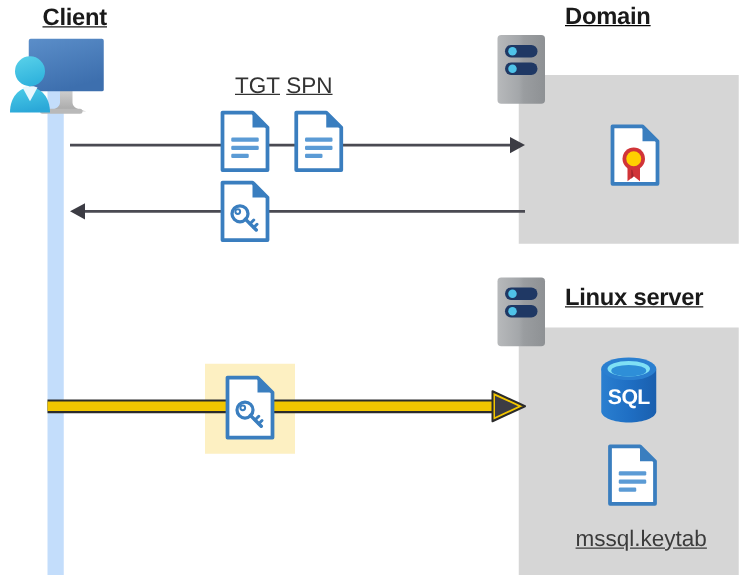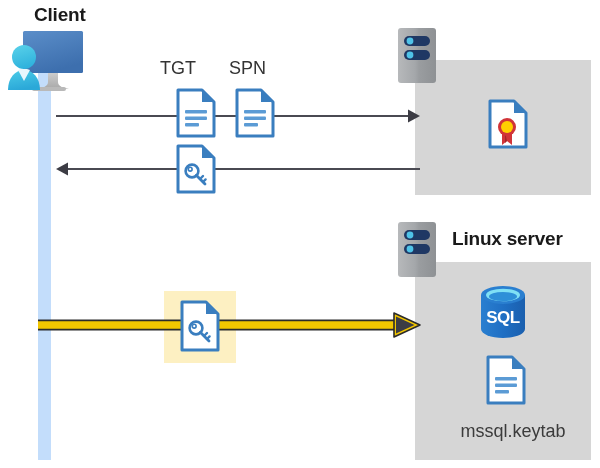--- a/index.html
+++ b/index.html
@@ -5,21 +5,21 @@
   html,body{margin:0;padding:0;}
   body{
     width:600px;height:468px;
     background:#ffffff;
     font-family:"Liberation Sans", sans-serif;
     position:relative;
     overflow:hidden;
     -webkit-font-smoothing:antialiased;
   }
   .stage{position:absolute;left:0;top:0;width:600px;height:468px;}
-  .abs{position:absolute;}
+  .abs{position:absolute;text-decoration:underline;}
 
   
   .title-bold{
     font-weight:bold;
     color:#1a1a1a;
     font-size:19px;
     line-height:22px;
     letter-spacing:-0.2px;
   }
   .lbl-plain{
@@ -85,20 +85,21 @@
 
       <path d="M14 46 l6 11 l6 -11 l-3 -1 h-6 z" fill="#e9f7fd"></path>
 
       <circle cx="20" cy="33" r="12" fill="url(#headGrad)"></circle>
     </svg>
   </div>
 
   <div class="abs server-panel" style="left:415px;top:60px;width:176px;height:135px;"></div>
 
   <div class="abs" style="left:452px;top:3px;width:140px;">
+    <div class="title-bold">Domain</div>
   </div>
 
   <div class="abs" style="left:398px;top:28px;width:38px;height:55px;">
     <svg width="38" height="55" viewBox="0 0 38 55">
       <defs>
         <linearGradient id="rackGradA" x1="0" y1="0" x2="1" y2="0">
           <stop offset="0%" stop-color="#b7b9bb"></stop>
           <stop offset="45%" stop-color="#a4a7aa"></stop>
           <stop offset="55%" stop-color="#9a9da0"></stop>
           <stop offset="100%" stop-color="#8e9194"></stop>
@@ -176,21 +177,21 @@
 
   <div class="abs file-label" style="left:438px;top:420px;width:150px;text-align:center;">mssql.keytab</div>
 
   <div class="abs" style="left:56px;top:106px;width:364px;height:20px;">
     <svg width="364" height="20" viewBox="0 0 364 20">
       <line x1="0" y1="10" x2="352" y2="10" stroke="#4a4a52" stroke-width="2.2"></line>
       <path d="M352 3.5 L364 10 L352 16.5 z" fill="#3c3c44"></path>
     </svg>
   </div>
 
-  <div class="abs lbl-plain" style="left:160px;top:58px;width:52px;text-align:left;">TGT</div>
+  <div class="abs lbl-plain" style="left:172px;top:58px;width:52px;text-align:right;">TGT</div>
   <div class="abs" style="left:176px;top:88px;width:40px;height:50px;">
     <svg width="40" height="50" viewBox="0 0 40 50">
       <path d="M2 2 h24 l12 12 v34 h-36 z" fill="#ffffff" stroke="#3a7ebf" stroke-width="3" stroke-linejoin="round"></path>
       <path d="M26 2 l12 12 h-12 z" fill="#3a7ebf"></path>
       <rect x="9" y="22" width="22" height="3.4" rx="1" fill="#5b9bd5"></rect>
       <rect x="9" y="28.5" width="22" height="3.4" rx="1" fill="#5b9bd5"></rect>
       <rect x="9" y="35" width="14" height="3.4" rx="1" fill="#5b9bd5"></rect>
     </svg>
   </div>
 

